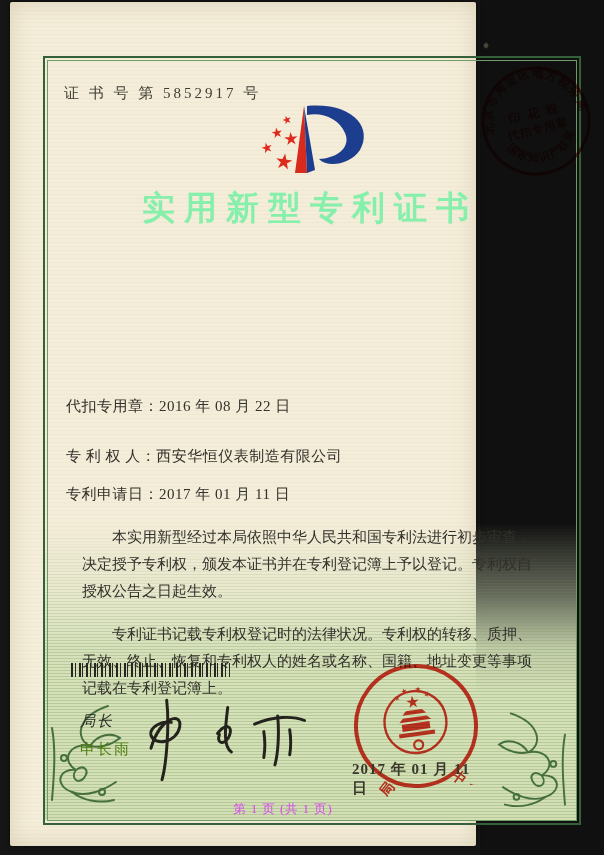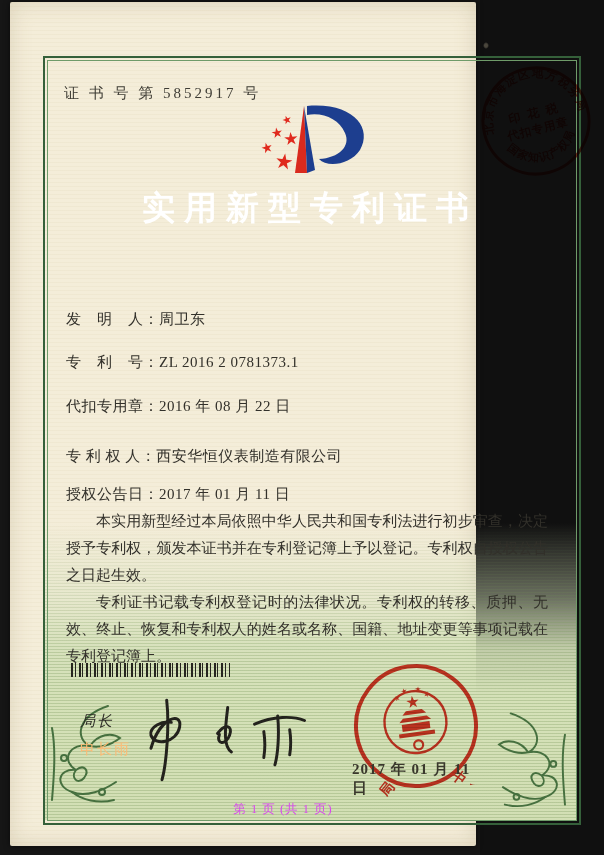--- a/index.html
+++ b/index.html
@@ -14,31 +14,31 @@
      background:linear-gradient(180deg, rgba(216,227,192,0) 0, rgba(216,227,192,.45) 25%, rgba(212,224,185,.9) 42%, #d5e1b8 58%, #d2dfb4 100%);}
   .green-zone::after{content:"";position:absolute;inset:0;
      background:repeating-linear-gradient(180deg, rgba(118,148,88,.30) 0 1px, transparent 1px 3px);
      -webkit-mask-image:linear-gradient(180deg, transparent 0, #000 45%);
      mask-image:linear-gradient(180deg, transparent 0, #000 45%);}
   .frame{left:43px;top:56px;width:534px;height:765px;border:2px solid #35603a;z-index:2;}
   .frame::before{content:"";position:absolute;inset:2px;border:1px solid #6f9b69;}
   .cert-no{left:64px;top:84px;font-size:15px;letter-spacing:3px;color:#3e3c34;z-index:4;}
   .logo{left:237px;top:100px;z-index:4;}
   .title{left:43px;top:186px;width:534px;text-align:center;font-size:33px;font-weight:bold;
-         letter-spacing:9px;color:#ffffff;z-index:4;}
+         letter-spacing:9px;color:#86efac;z-index:4;}
   .row{left:66px;font-size:15px;color:#32302a;white-space:pre;z-index:4;letter-spacing:.5px;}
   .r0{top:266px}.r1{top:310px}.r2{top:353px}.r3{top:397px}.r4{top:447px}.r5{top:485px}
   .paras{left:66px;top:508px;width:482px;font-size:15px;line-height:27px;color:#32302a;
          text-align:justify;z-index:4;}
-  .paras p{margin:0;text-indent:2em;}
+  .paras p{margin:16px;text-indent:2em;}
   .barcode{left:71px;top:663px;width:159px;height:14px;z-index:4;
      background:repeating-linear-gradient(90deg,#26251f 0 2px,transparent 2px 4px,#26251f 4px 5px,
        transparent 5px 8px,#26251f 8px 10px,transparent 10px 11px,#26251f 11px 12px,transparent 12px 15px);}
   .signer-title{left:80px;top:712px;font-size:15px;color:#2c2b26;z-index:4;letter-spacing:2px;font-style:italic;}
-  .signer-name{left:80px;top:740px;font-size:15px;color:#fdba74;z-index:4;letter-spacing:2px;text-align:right;}
+  .signer-name{left:80px;top:740px;font-size:15px;color:#4d7c0f;z-index:4;letter-spacing:2px;text-align:right;}
   .signature-svg{left:138px;top:690px;z-index:5;}
   .tax-svg{left:479px;top:64px;z-index:5;opacity:.92;mix-blend-mode:multiply;transform:rotate(-14deg);}
   .seal-svg{left:350px;top:660px;z-index:5;opacity:.93;mix-blend-mode:multiply;transform:rotate(-8deg);}
   .seal-date{left:352px;top:760px;font-size:15px;color:#3a382c;letter-spacing:1px;z-index:6;font-weight:bold;}
   .footer{left:43px;top:801px;width:480px;text-align:center;font-size:12.5px;color:#d946ef;z-index:4;letter-spacing:1px;}
   .corner{z-index:3;}
   .corner-left{left:44px;top:688px;}
   .corner-right{left:490px;top:696px;transform:scaleX(-1);}
   .pen-mark{left:483px;top:42px;width:6px;height:7px;z-index:4;
      background:radial-gradient(ellipse at center,#4a463c 0 35%,transparent 70%);}
@@ -87,25 +87,23 @@
       </text>
       <text x="57" y="53" text-anchor="middle" font-size="12" font-weight="bold" letter-spacing="2">印 花 税</text>
       <text x="57" y="69" text-anchor="middle" font-size="11.5" font-weight="bold" letter-spacing="1">代扣专用章</text>
     </g>
   </svg>
 
   <div class="pen-mark abs"></div>
 
   <div class="title abs">实用新型专利证书</div>
 
-  <div class="row r1 abs"><span>发　明　人：</span><span>周卫东</span></div>
-  <div class="row r2 abs"><span>专　利　号：</span><span>ZL 2016 2 0781373.1</span></div>
   <div class="row r3 abs"><span>代扣专用章：</span><span>2016 年 08 月 22 日</span></div>
   <div class="row r4 abs"><span>专 利 权 人：</span><span>西安华恒仪表制造有限公司</span></div>
-  <div class="row r5 abs"><span>授权公告日：</span><span>2017 年 01 月 11 日</span></div>
+  <div class="row r5 abs"><span>专利申请日：</span><span>2017 年 01 月 11 日</span></div>
 
   <div class="paras abs">
     <p>本实用新型经过本局依照中华人民共和国专利法进行初步审查，决定授予专利权，颁发本证书并在专利登记簿上予以登记。专利权自授权公告之日起生效。</p>
     <p>专利证书记载专利权登记时的法律状况。专利权的转移、质押、无效、终止、恢复和专利权人的姓名或名称、国籍、地址变更等事项记载在专利登记簿上。</p>
   </div>
 
   <div class="barcode abs"></div>
 
   <div class="signer-title abs">局长</div>
   <div class="signer-name abs">申长雨</div>

